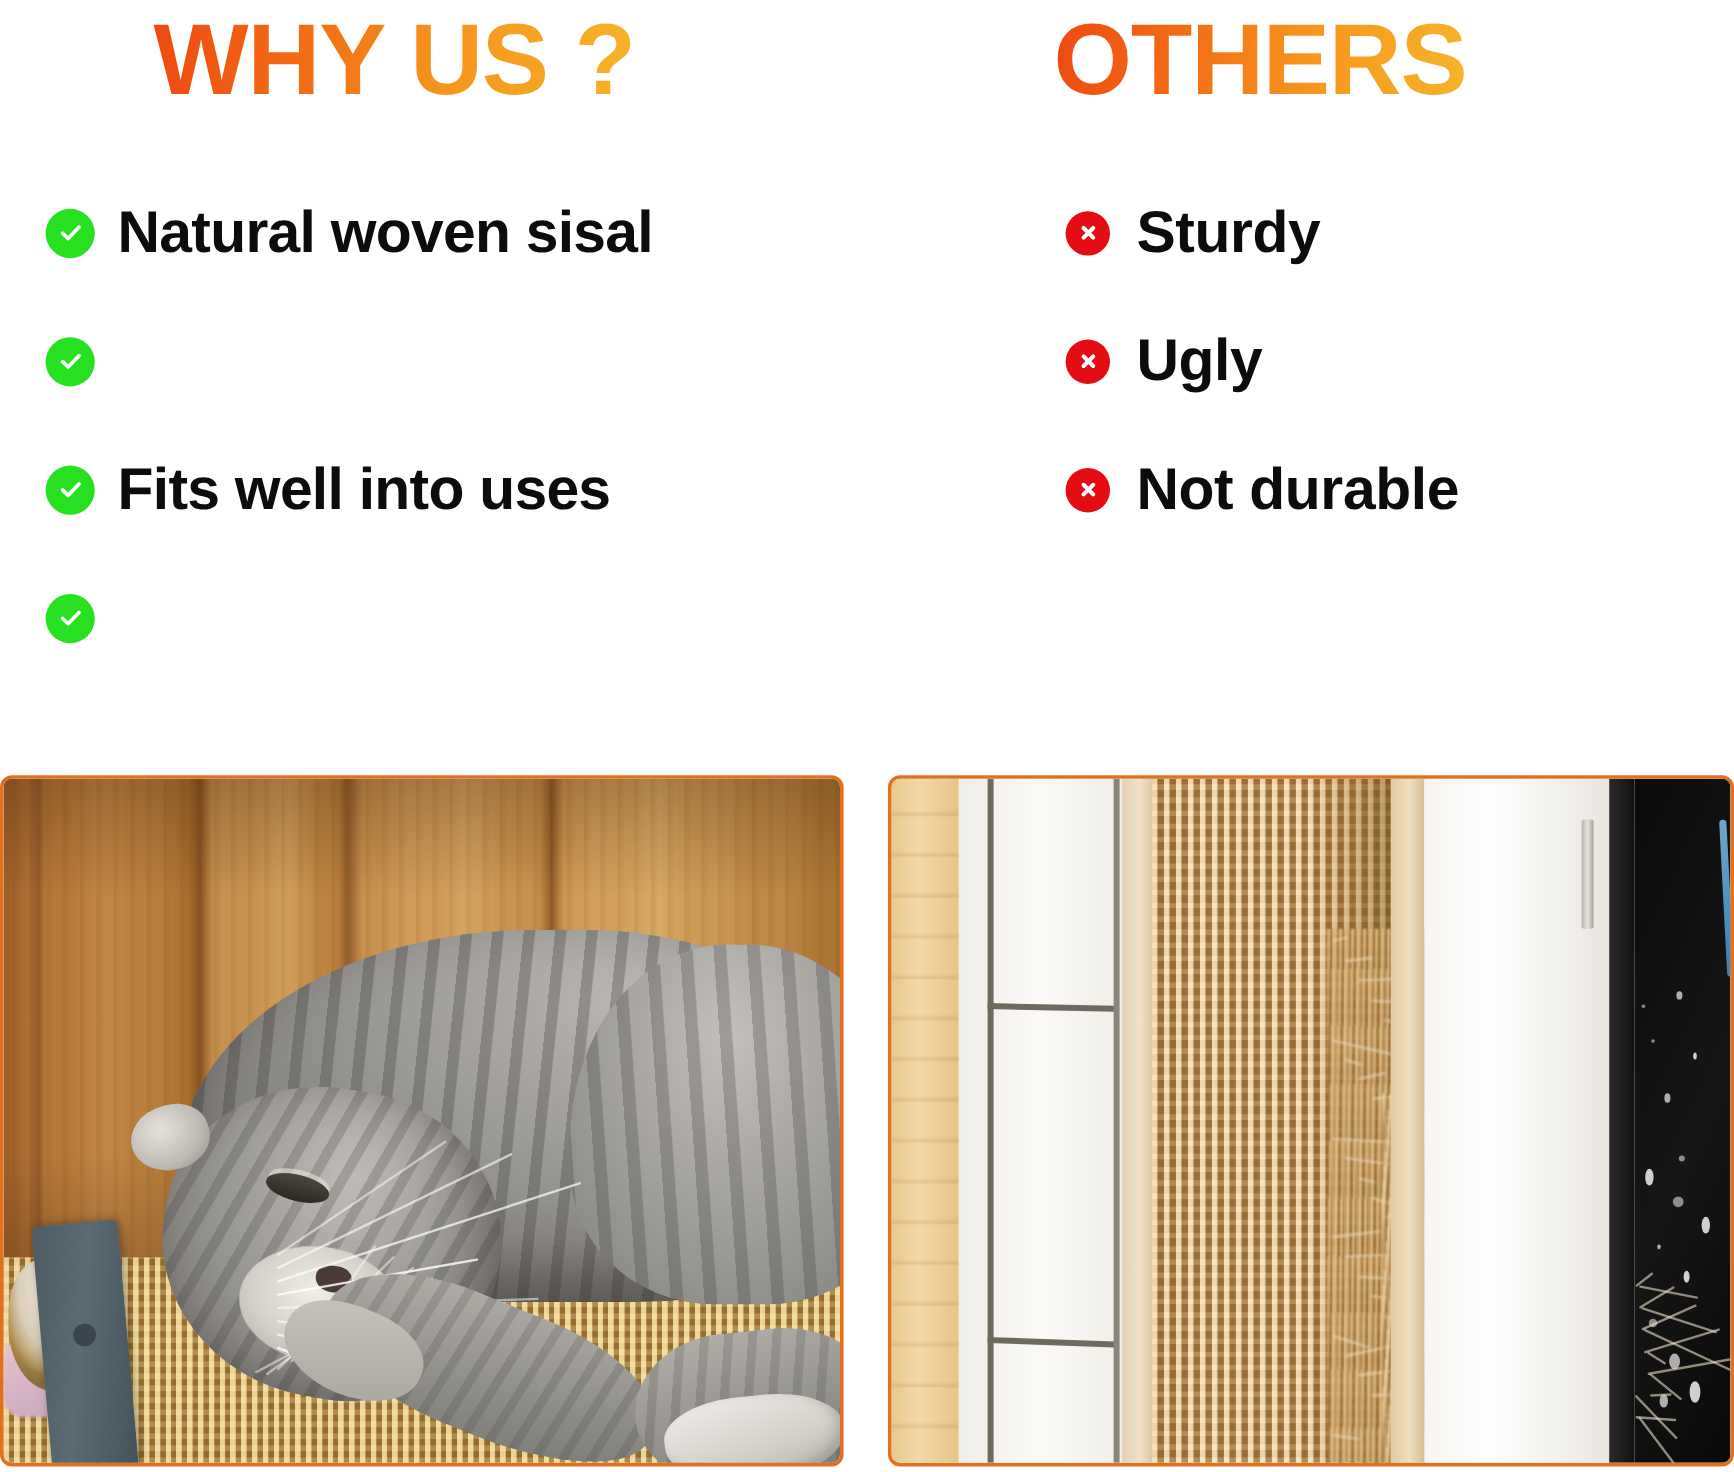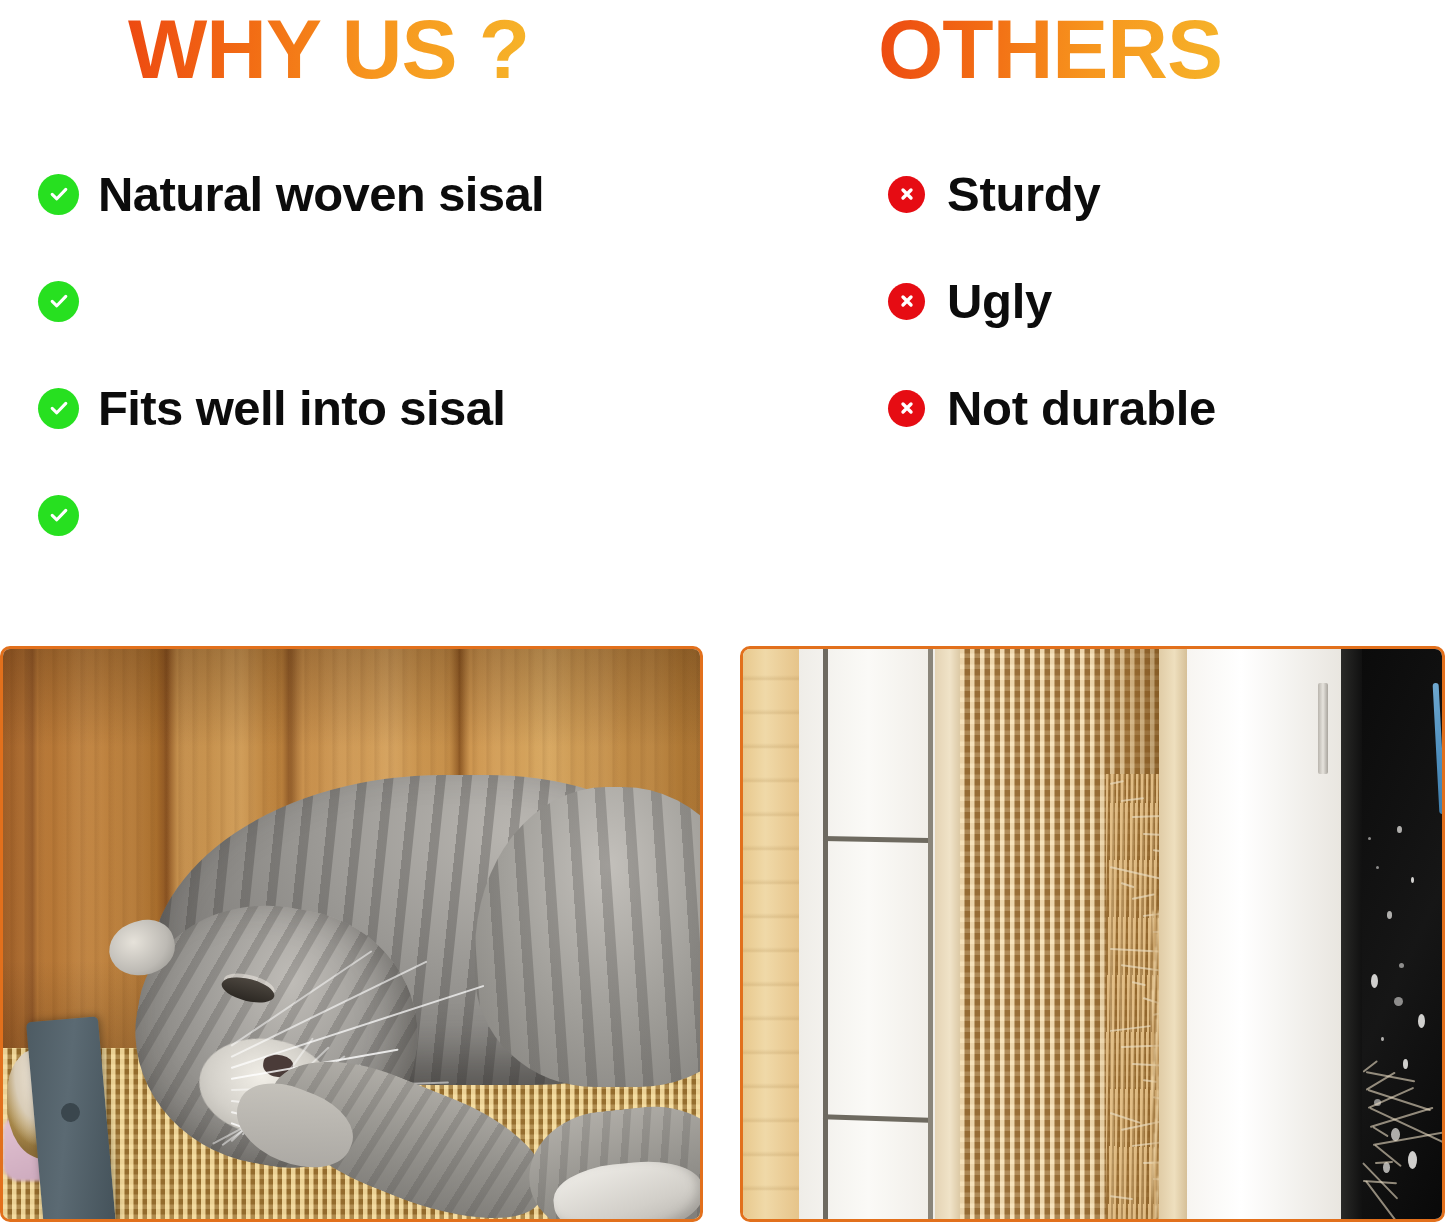--- a/index.html
+++ b/index.html
@@ -502,21 +502,21 @@
         </svg>
       </span>
     </div>
 
     <div class="row">
       <span class="bullet check">
         <svg width="24" height="24" viewBox="0 0 24 24" aria-hidden="true">
           <path d="M5.2 12.4 L9.8 16.8 L18.8 7.4" fill="none" stroke="#ffffff" stroke-width="3.1" stroke-linecap="round" stroke-linejoin="round"></path>
         </svg>
       </span>
-      <span class="row-label">Fits well into sisal</span>
+      <span class="row-label">Fits well into uses</span>
     </div>
 
     <div class="row">
       <span class="bullet check">
         <svg width="24" height="24" viewBox="0 0 24 24" aria-hidden="true">
           <path d="M5.2 12.4 L9.8 16.8 L18.8 7.4" fill="none" stroke="#ffffff" stroke-width="3.1" stroke-linecap="round" stroke-linejoin="round"></path>
         </svg>
       </span>
     </div>
   </div>

